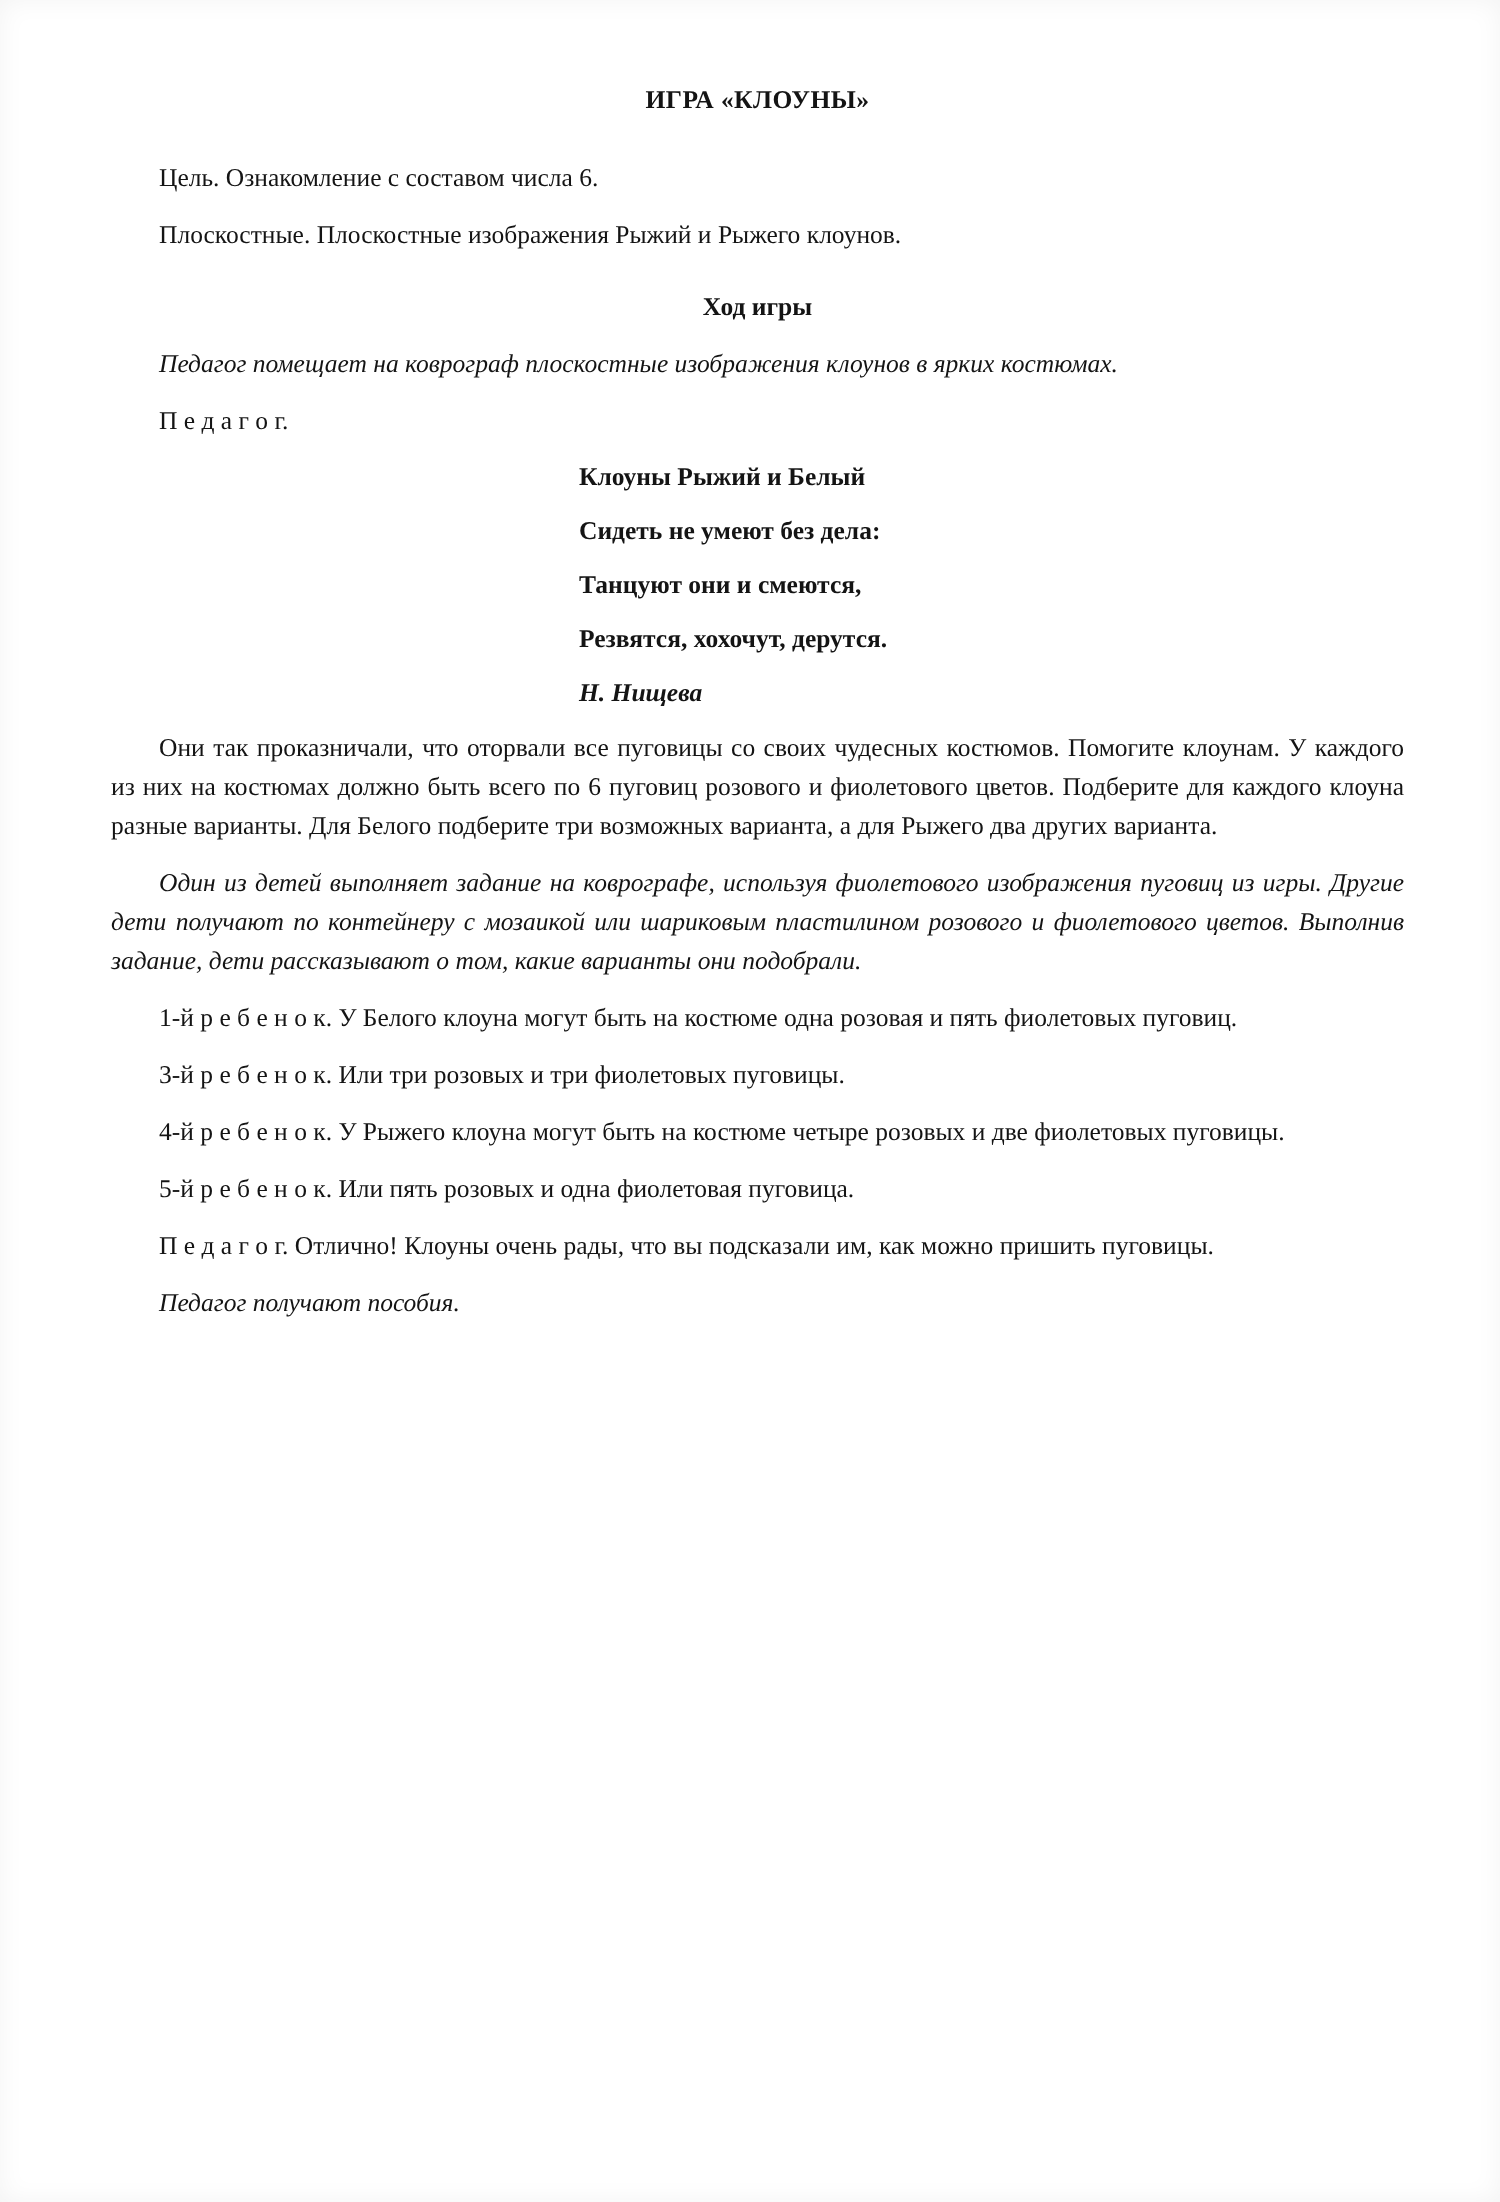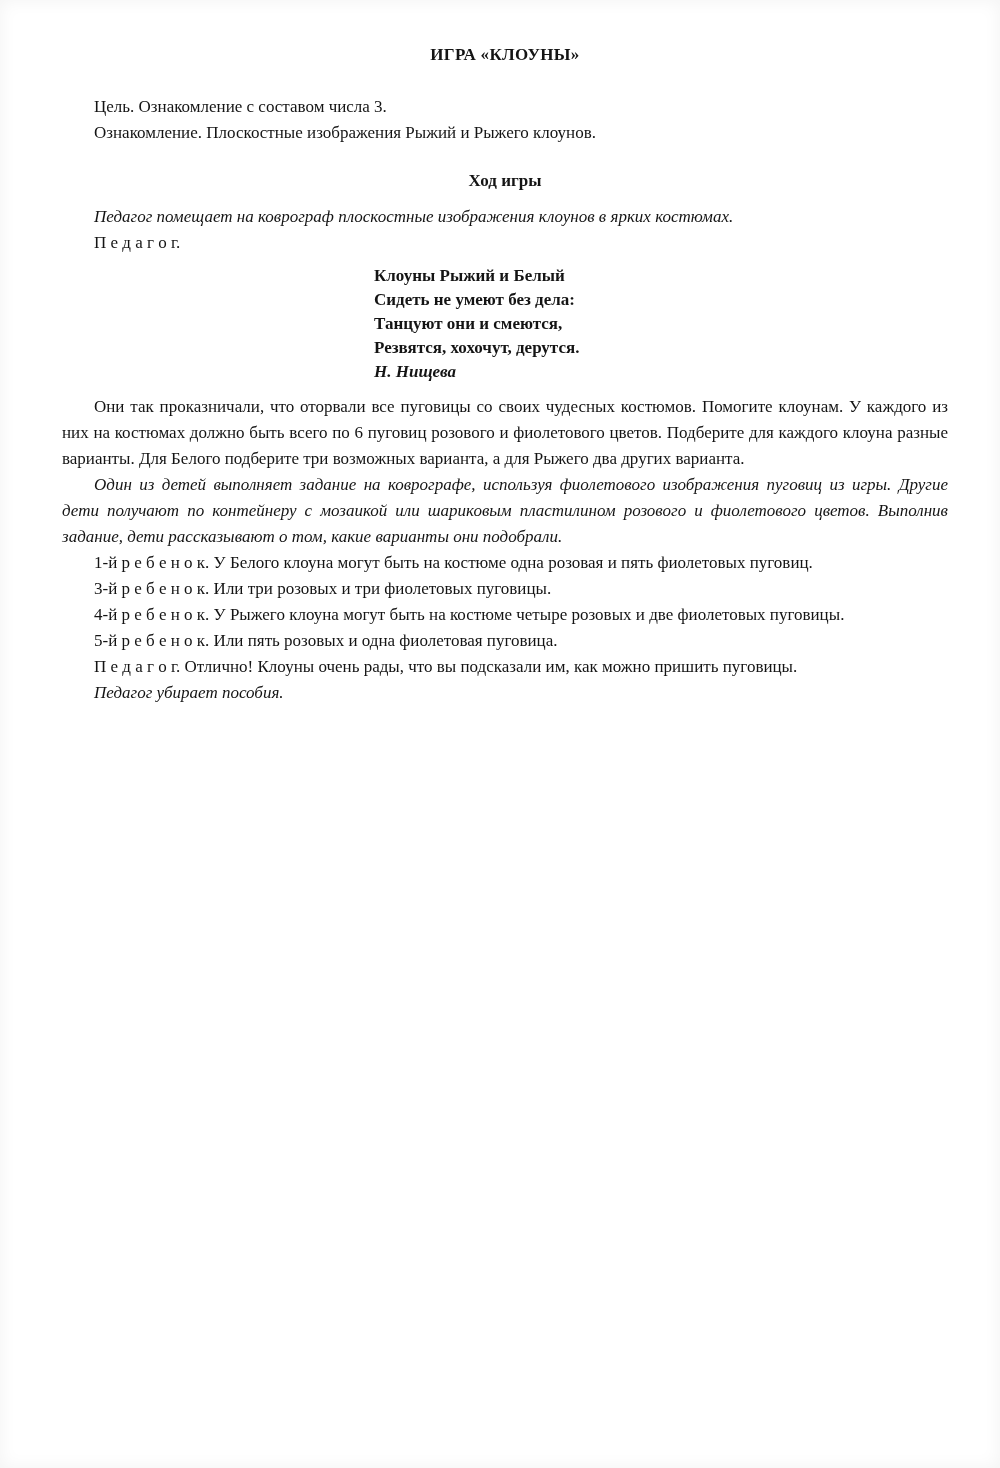--- a/index.html
+++ b/index.html
@@ -9,21 +9,21 @@
     background: #ffffff;
     font-family: "Liberation Serif", "DejaVu Serif", serif;
     font-size: 17px;
     color: #141414;
     box-shadow: inset 0 0 18px rgba(0,0,0,0.05);
     overflow: hidden;
   }
   .page {
     padding: 42px 52px 0 62px;
   }
-  p { margin: 0; line-height: 26px; }
+  p { margin: 12px; line-height: 26px; }
   .title {
     text-align: center;
     font-weight: bold;
     margin-bottom: 26px;
     letter-spacing: 0.3px;
   }
   .heading {
     text-align: center;
     font-weight: bold;
     margin-top: 22px;
@@ -40,23 +40,23 @@
   .poem-author { font-style: italic; }
   .block-gap { margin-top: 10px; }
 </style>
 </head>
 <body>
 
 <div class="page">
 
   <p class="title">ИГРА «КЛОУНЫ»</p>
 
-  <p class="indent"><span class="bold">Цель.</span><span> Ознакомление с составом числа 3.</span></p>
+  <p class="indent"><span class="bold">Цель.</span><span> Ознакомление с составом числа 6.</span></p>
 
-  <p class="indent just"><span class="bold">Ознакомление.</span><span> Плоскостные изображения Рыжий и Рыжего клоунов.</span></p>
+  <p class="indent just"><span class="bold">Плоскостные.</span><span> Плоскостные изображения Рыжий и Рыжего клоунов.</span></p>
 
   <p class="heading">Ход игры</p>
 
   <p class="indent just italic">Педагог помещает на коврограф плоскостные изображения клоунов в ярких костюмах.</p>
   <p class="indent">П е д а г о г.</p>
 
   <div class="poem">
     <p>Клоуны Рыжий и Белый</p>
     <p>Сидеть не умеют без дела:</p>
     <p>Танцуют они и смеются,</p>
@@ -72,15 +72,15 @@
 
 
   <p class="indent just"><span>3-й р е б е н о к.</span><span> Или три розовых и три фиолетовых пуговицы.</span></p>
 
   <p class="indent just"><span>4-й р е б е н о к.</span><span> У Рыжего клоуна могут быть на костюме четыре розовых и две фиолетовых пуговицы.</span></p>
 
   <p class="indent just"><span>5-й р е б е н о к.</span><span> Или пять розовых и одна фиолетовая пуговица.</span></p>
 
   <p class="indent just"><span>П е д а г о г.</span><span> Отлично! Клоуны очень рады, что вы подсказали им, как можно пришить пуговицы.</span></p>
 
-  <p class="indent italic">Педагог убирает пособия.</p>
+  <p class="indent italic">Педагог получают пособия.</p>
 
 </div>
 
 </body></html>

